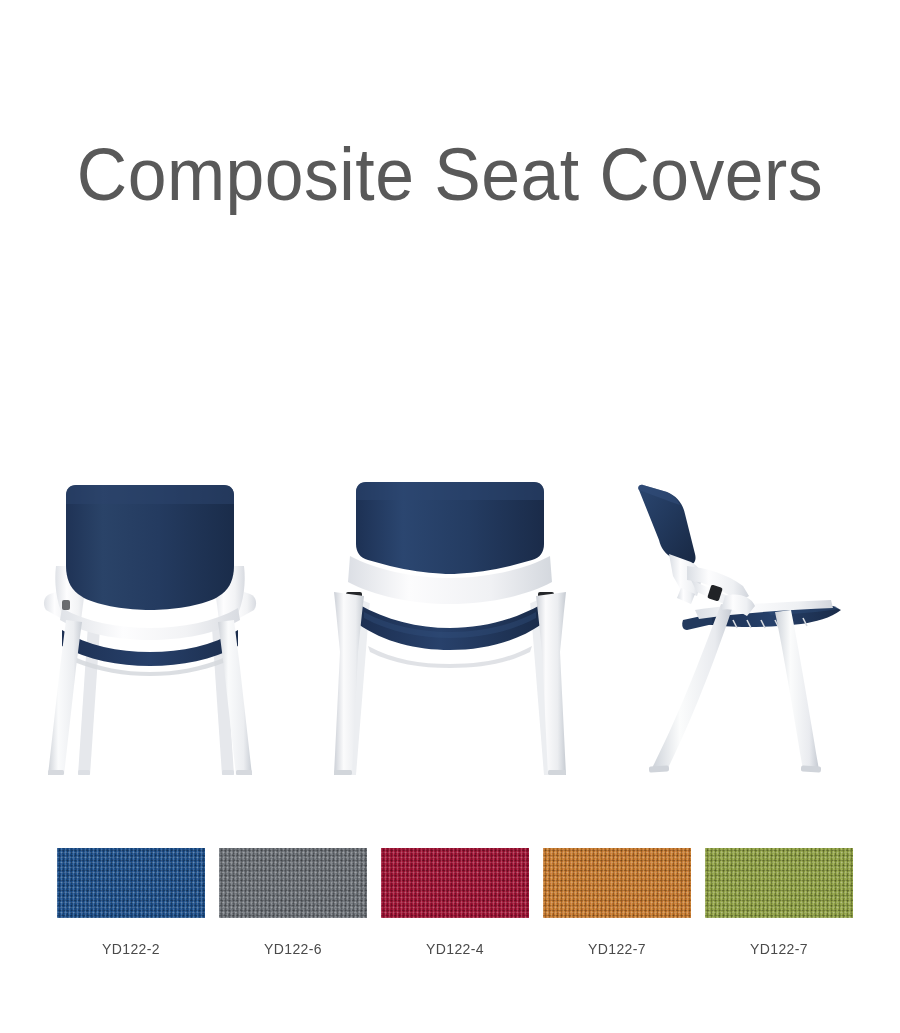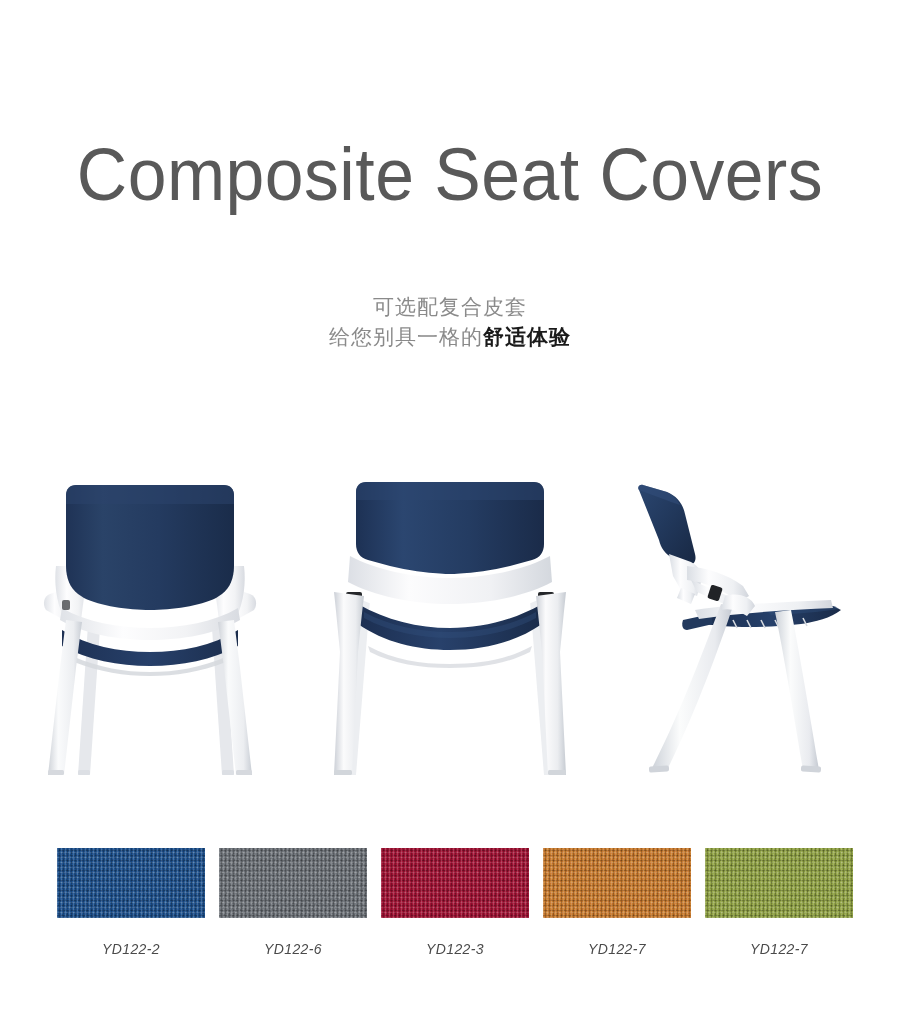--- a/index.html
+++ b/index.html
@@ -134,38 +134,31 @@
     mix-blend-mode: overlay;
   }
 
   .swatch-label {
     margin-top: 22px;
     font-size: 14px;
     line-height: 18px;
     color: #4a4a4a;
     letter-spacing: 0.4px;
     white-space: nowrap;
-    font-style: italic;
   }
 </style>
 </head>
 <body>
 
 <div class="page">
 
   <div class="hero">
     <div class="hero-title">Composite Seat Covers</div>
   </div>
 
-  <div class="subtitle">
-    <div class="subtitle-line1">可选配复合皮套</div>
-    <div class="subtitle-line2">
-      <span>给您别具一格的</span><span class="subtitle-strong">舒适体验</span>
-    </div>
-  </div>
 
   <div class="gallery">
 
     <div class="chair-figure">
       <svg width="260" height="320" viewBox="0 0 260 320">
         <defs>
           <linearGradient id="navyBack" x1="0" y1="0" x2="1" y2="0">
             <stop offset="0%" stop-color="#1f3356"></stop>
             <stop offset="22%" stop-color="#2a4368"></stop>
             <stop offset="55%" stop-color="#243b60"></stop>
@@ -373,21 +366,21 @@
       <div class="swatch-label">YD122-2</div>
     </div>
 
     <div class="swatch-cell">
       <div class="swatch-chip" style="background-color: rgb(107, 112, 118);"></div>
       <div class="swatch-label">YD122-6</div>
     </div>
 
     <div class="swatch-cell">
       <div class="swatch-chip" style="background-color: rgb(158, 18, 51);"></div>
-      <div class="swatch-label">YD122-3</div>
+      <div class="swatch-label">YD122-4</div>
     </div>
 
     <div class="swatch-cell">
       <div class="swatch-chip" style="background-color: rgb(200, 122, 46);"></div>
       <div class="swatch-label">YD122-7</div>
     </div>
 
     <div class="swatch-cell">
       <div class="swatch-chip" style="background-color: rgb(143, 161, 68);"></div>
       <div class="swatch-label">YD122-7</div>

